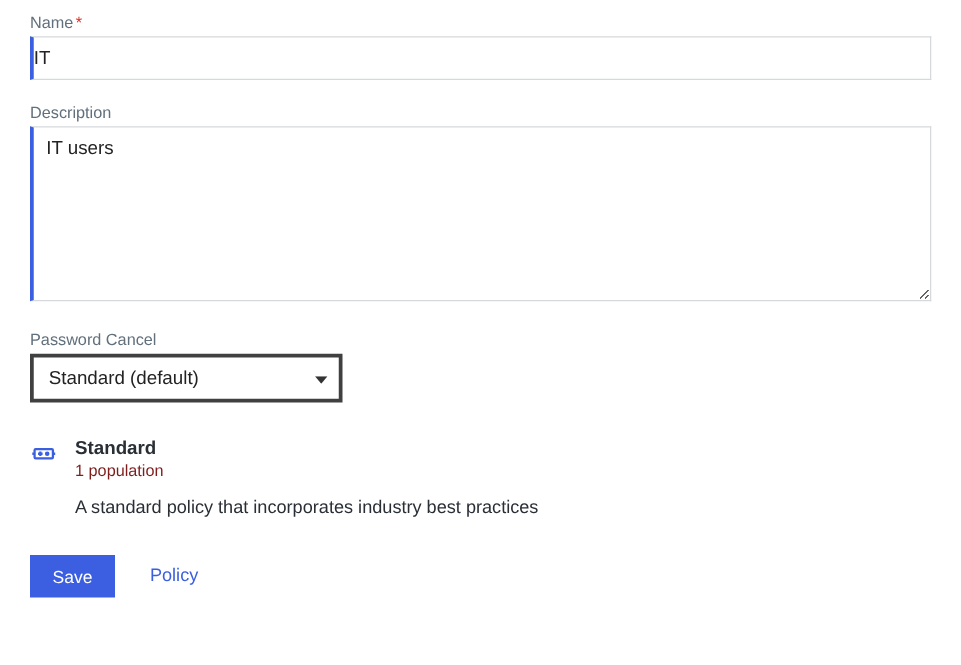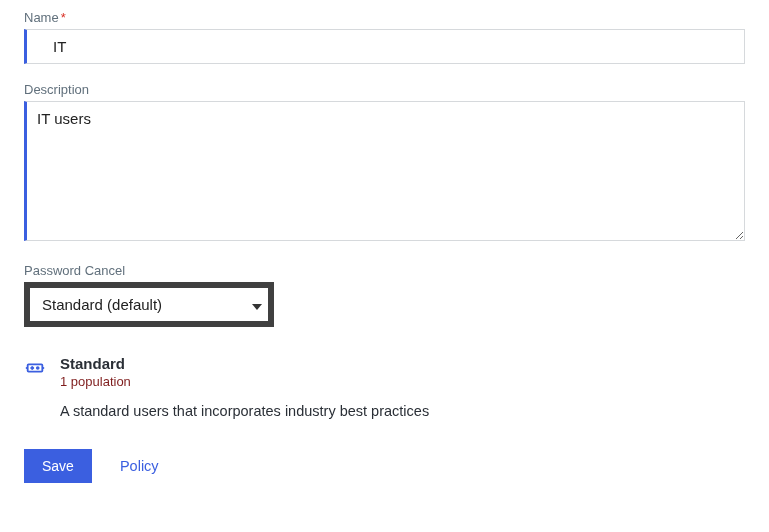--- a/index.html
+++ b/index.html
@@ -20,21 +20,21 @@
       display: block;
     }
     .required {
       color: #d93025;
       margin-left: 2px;
     }
     .text-input {
       width: 100%;
       border: 1px solid #d6d9dc;
       border-left: 3px solid #3b5fe0;
-      padding: 8px 26px;
+      padding: 8px 0;
       font-size: 15px;
       color: #222;
       font-family: inherit;
       outline: none;
     }
     .textarea-input {
       width: 100%;
       border: 1px solid #d6d9dc;
       border-left: 3px solid #3b5fe0;
       padding: 8px 10px;
@@ -45,21 +45,21 @@
       height: 140px;
       outline: none;
     }
     .select-wrap {
       position: relative;
       display: inline-block;
       width: 250px;
     }
     .select-input {
       width: 100%;
-      border: 6px solid #404040;
+      border: 3px solid #404040;
       padding: 8px 30px 8px 12px;
       font-size: 15px;
       color: #222;
       background: #fff;
       cursor: pointer;
       text-align: left;
       outline: none;
       font-family: inherit;
     }
     .select-caret {
@@ -159,19 +159,19 @@
         <line x1="9" y1="10" x2="9" y2="14"></line>
         <line x1="7" y1="12" x2="11" y2="12"></line>
         <circle cx="15" cy="12" r="1" fill="#3b5fe0"></circle>
       </svg>
     </span>
     <div>
       <div class="policy-title">Standard</div>
       <div class="policy-sub">1 population</div>
     </div>
   </div>
-  <div class="policy-desc">A standard users that incorporates industry best practices</div>
+  <div class="policy-desc">A standard policy that incorporates industry best practices</div>
 </div>
 
 <div class="button-row">
   <button class="btn-primary">Save</button>
   <button class="btn-link">Policy</button>
 </div>
 
 </body></html>

